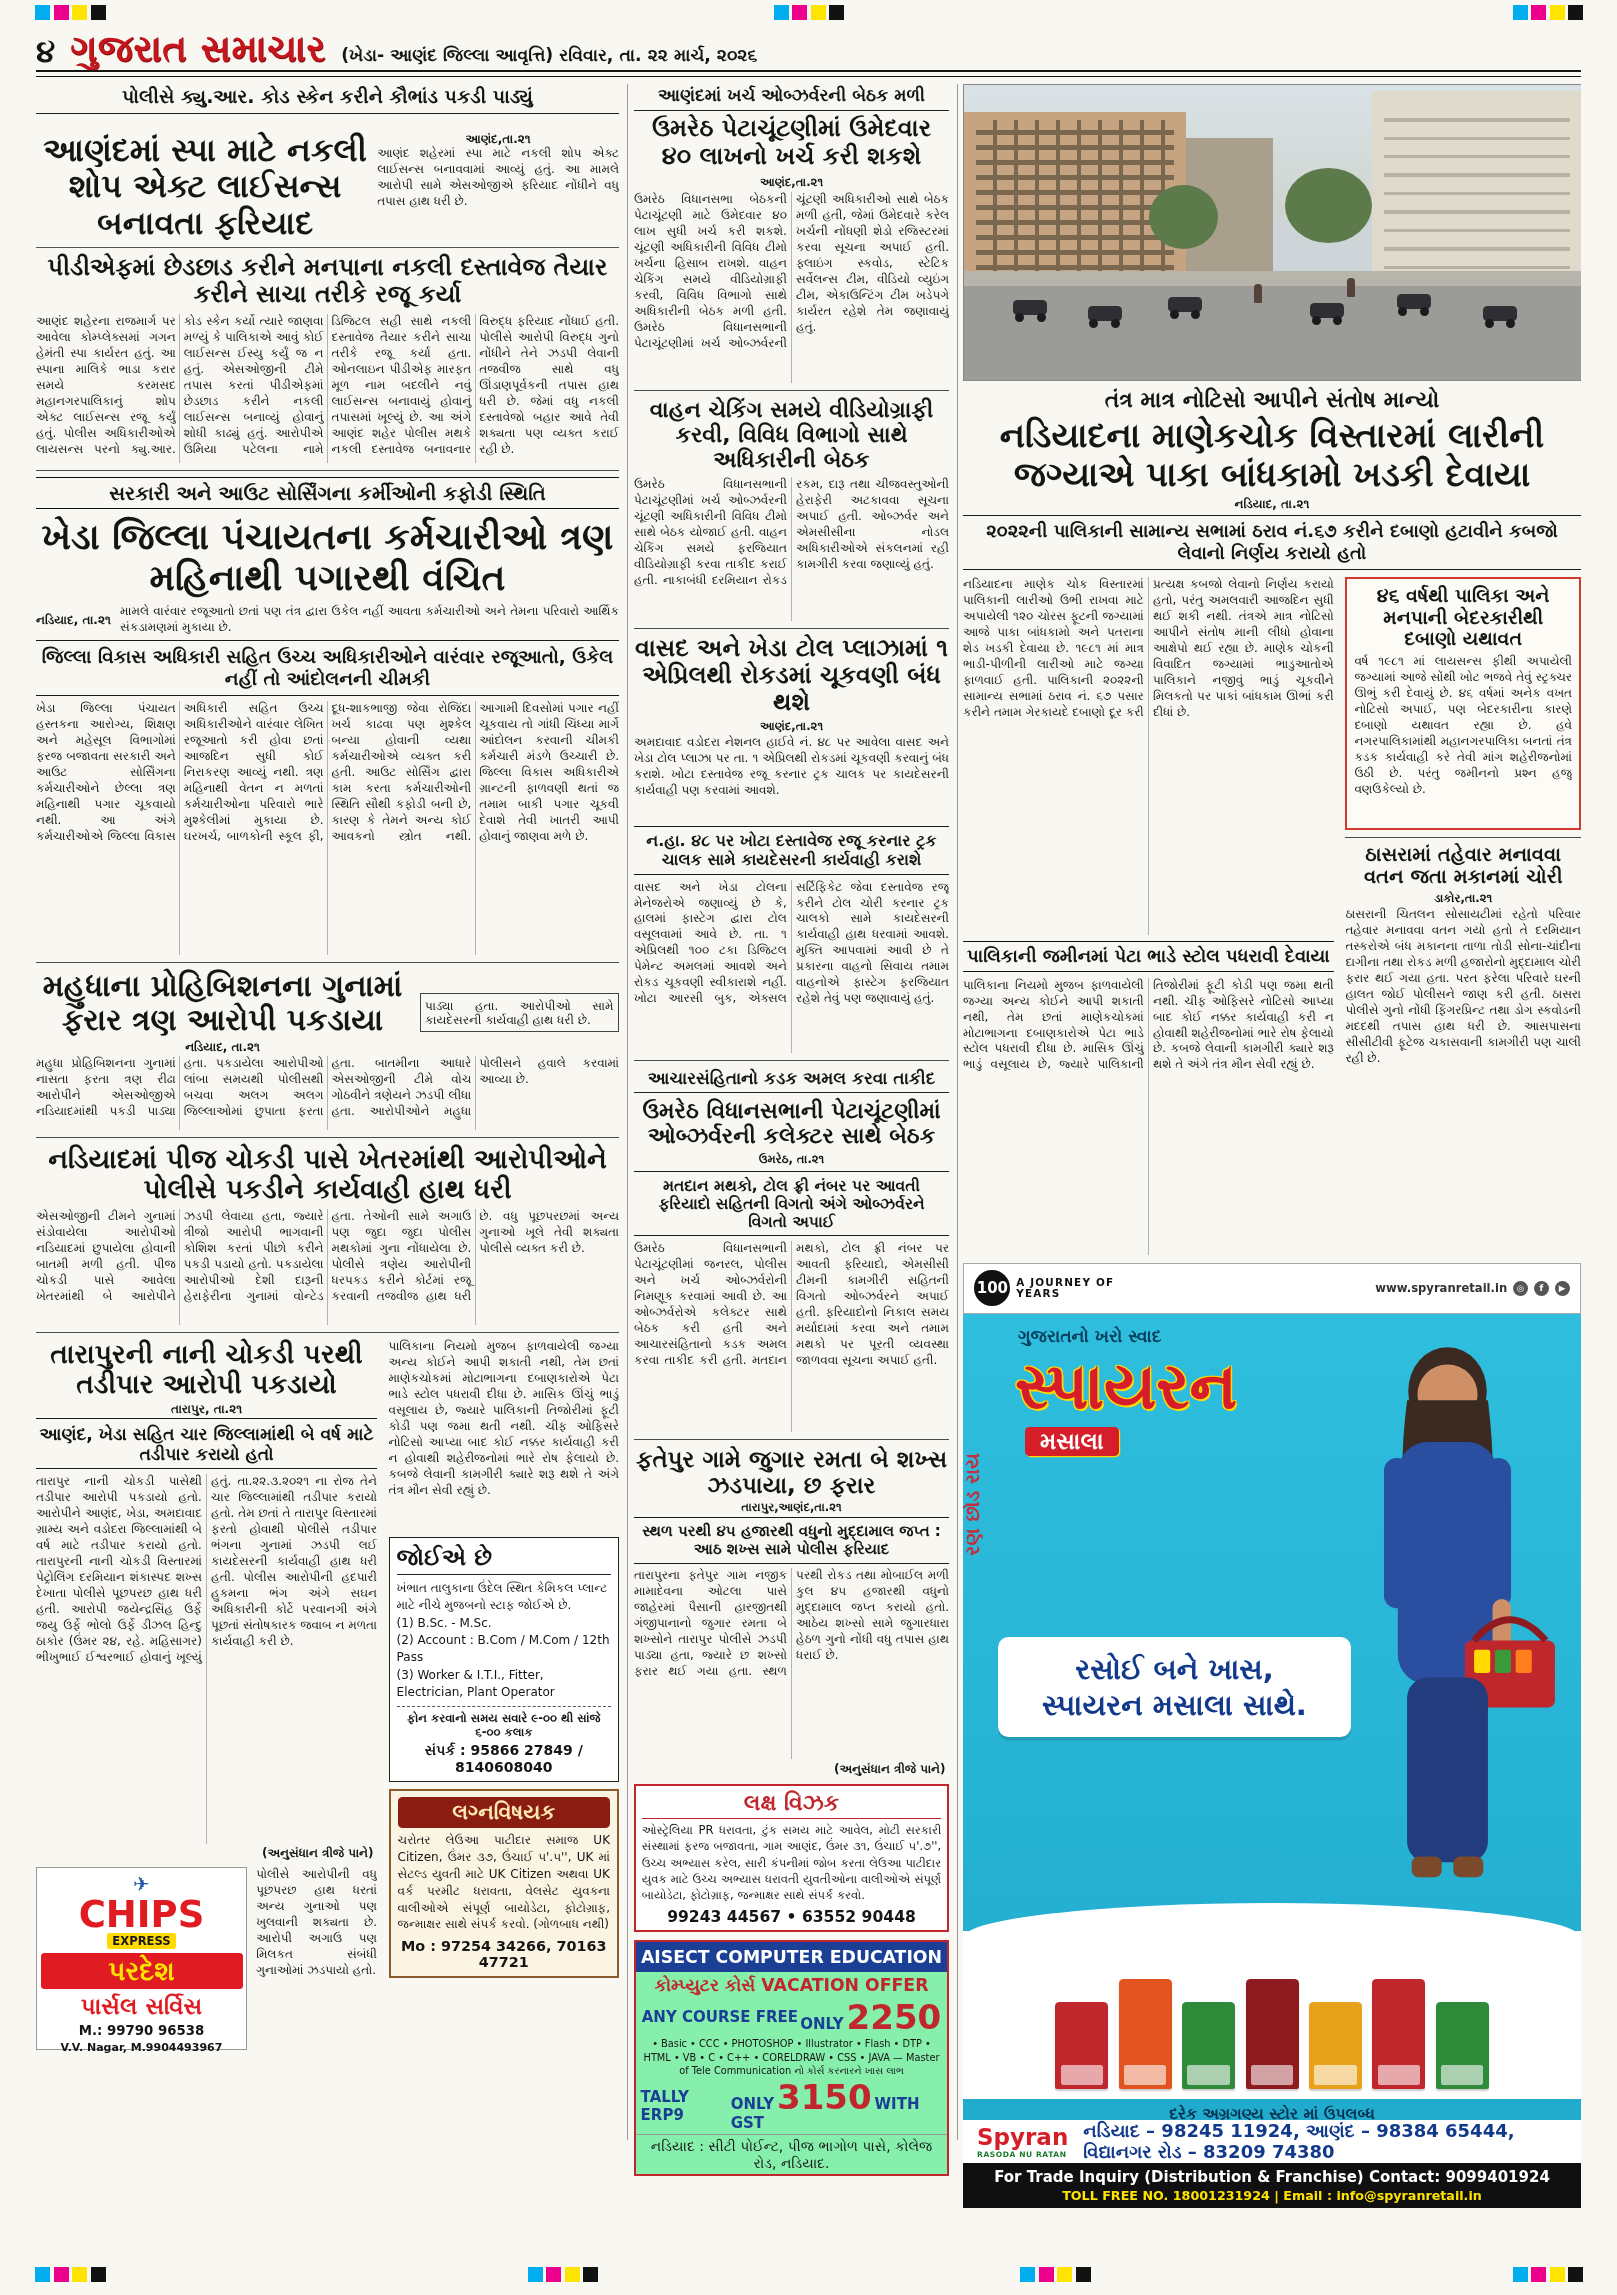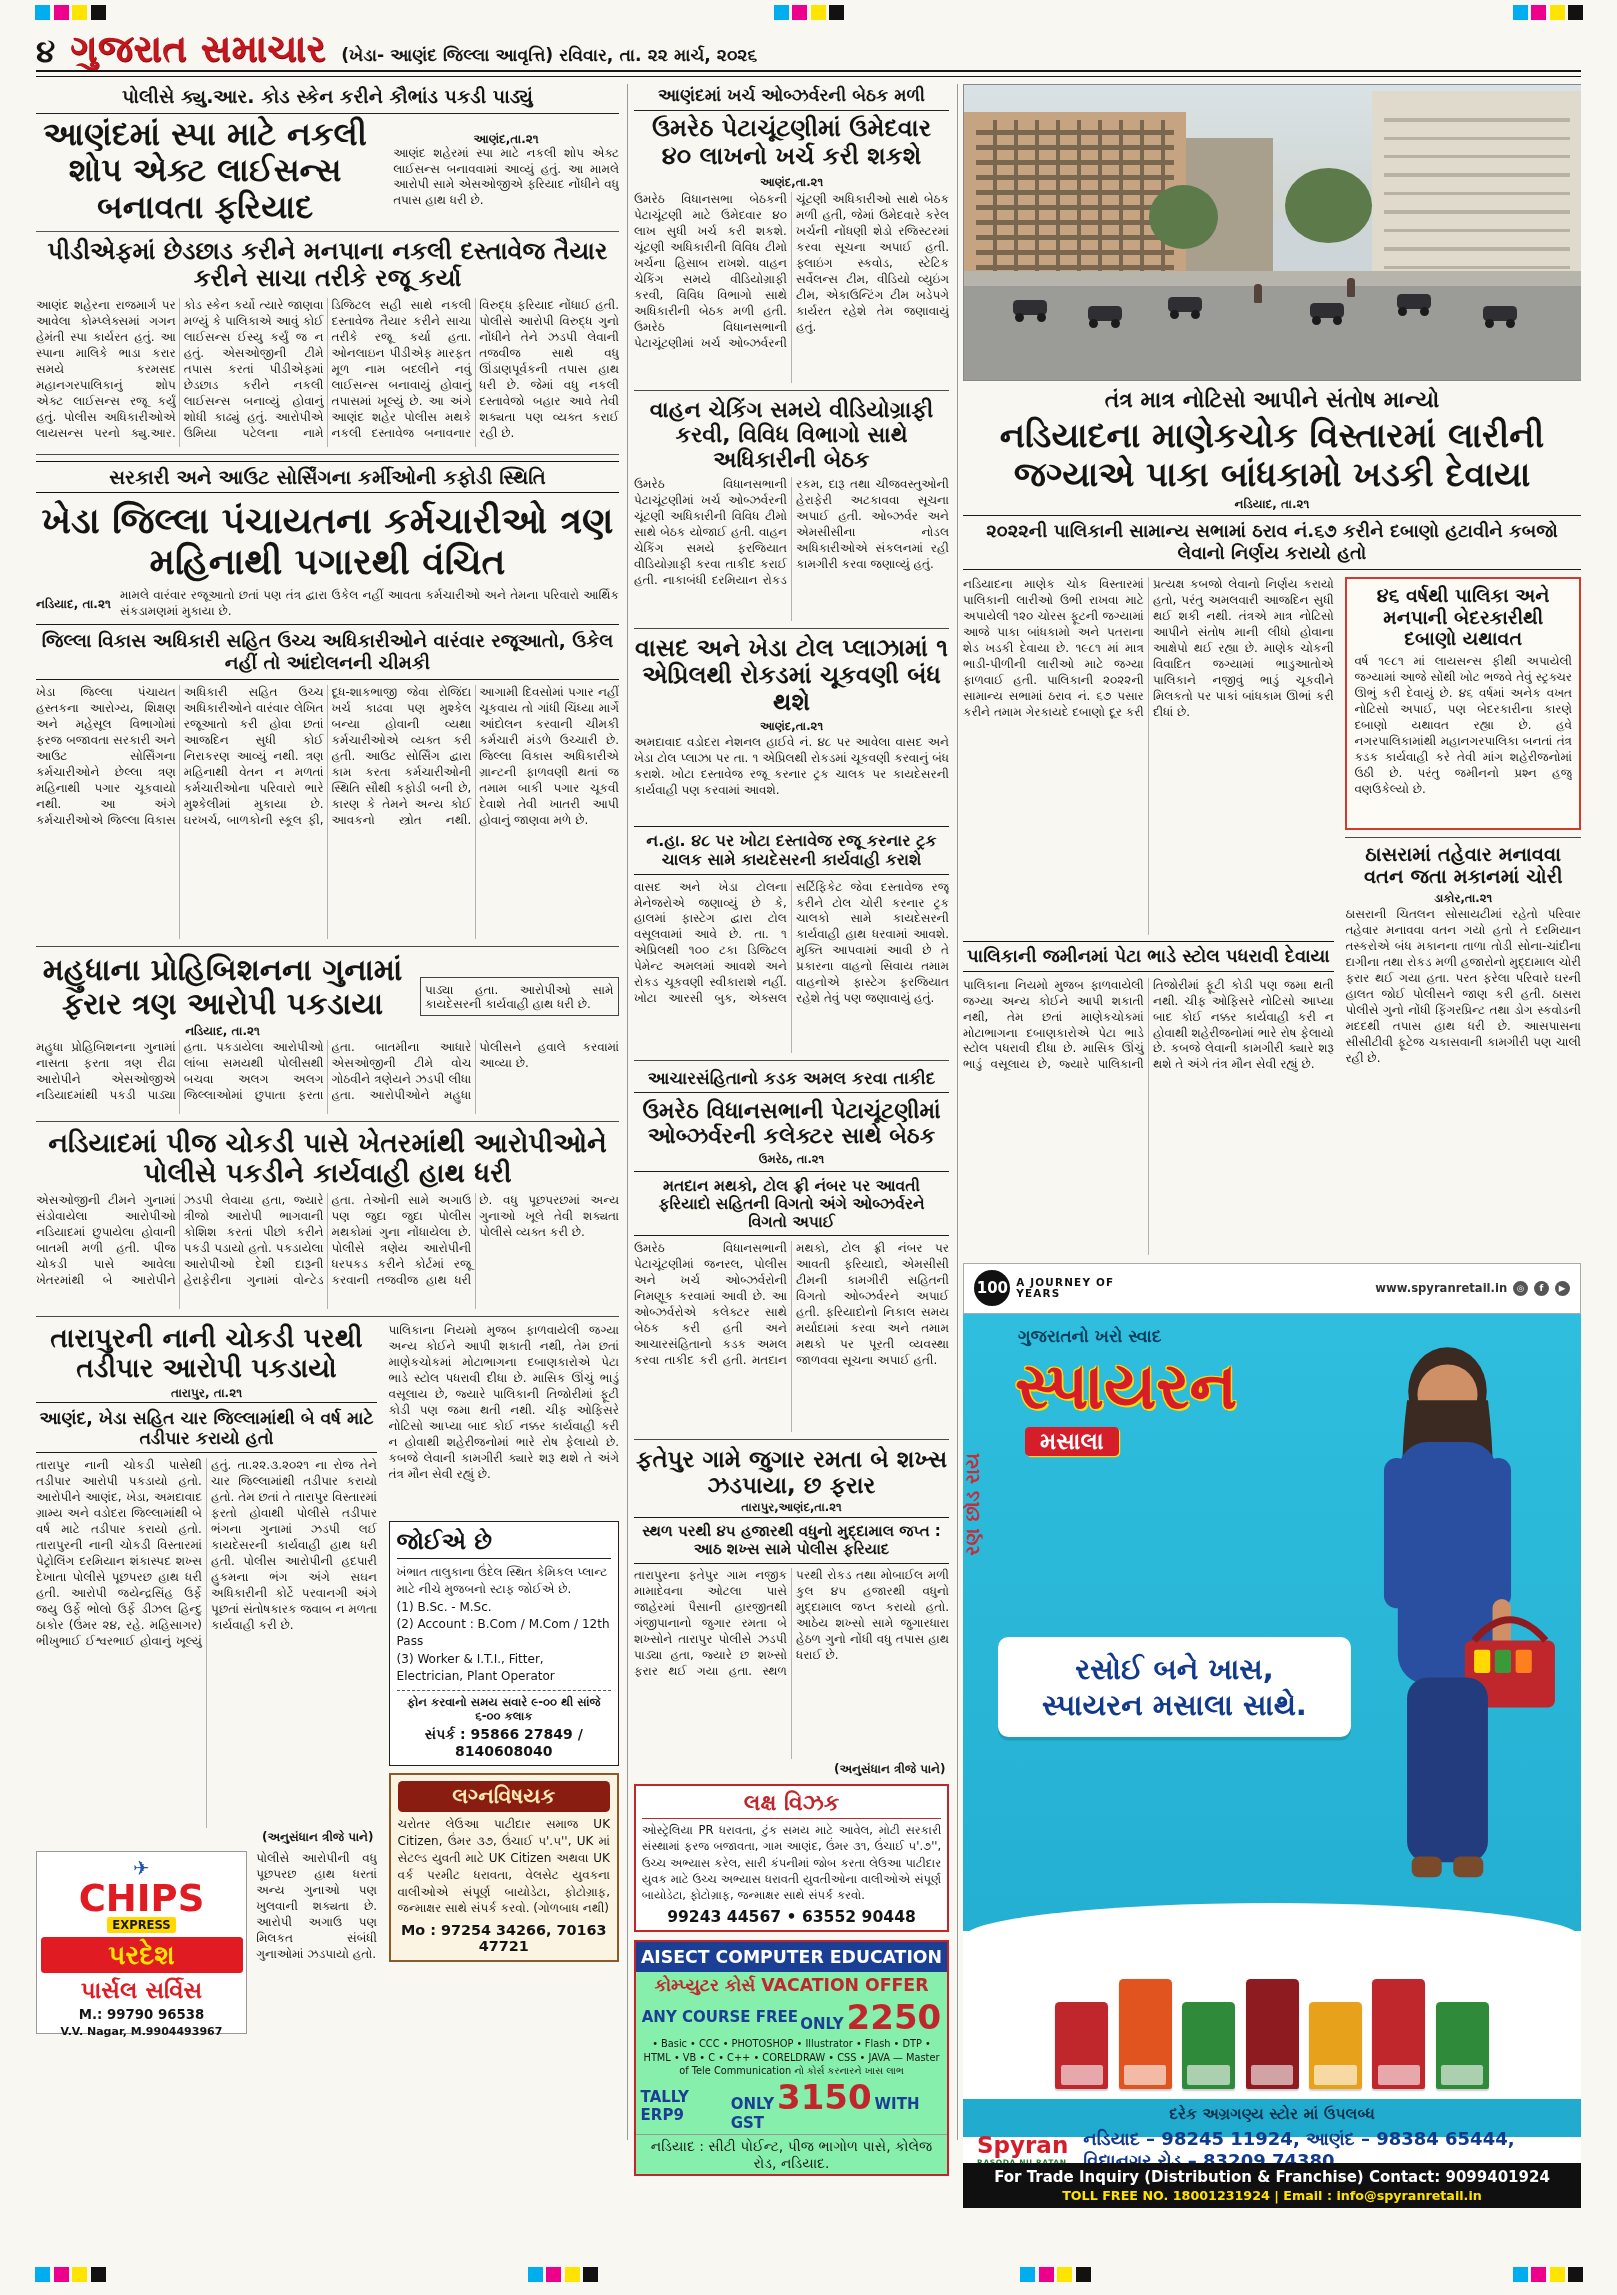--- a/index.html
+++ b/index.html
@@ -98,21 +98,21 @@
   .sp-tagtop{position:absolute;left:55px;top:12.7px;color:#07405e;font-weight:800;font-size:17.3px;}
   .sp-card{position:absolute;left:35px;top:323px;width:323px;background:#fff;border-radius:10.4px;padding:14px 15px;box-shadow:0 3.5px 0 #0002;}
   .sp-card .tx{color:#123a8c;font-weight:800;font-size:29px;line-height:1.25;text-align:center;}
   .sp-woman{position:absolute;right:11.6px;top:17.3px;}
   .sp-steps{position:absolute;left:0;bottom:270px;width:100%;height:35px;background:#fff;border-radius:50% 50% 0 0/100% 100% 0 0;}
   .sp-shelf{position:absolute;left:0;bottom:109px;width:100%;height:168px;background:#fff;display:flex;align-items:flex-end;justify-content:center;gap:10.4px;padding-bottom:9.2px;box-sizing:border-box;}
   .pkt{width:53px;height:87px;border-radius:4.6px 4.6px 2.3px 2.3px;position:relative;box-shadow:0 1.2px 1.7px #0003;}
   .pkt::after{content:"";position:absolute;left:10%;bottom:4.6px;width:80%;height:19.6px;background:#fff9;border-radius:2.3px;}
   .pkt.tall{height:110px;}
   .sp-avail{position:absolute;left:0;bottom:85px;width:100%;text-align:center;color:#07304e;font-weight:800;font-size:15.6px;}
-  .sp-contact{position:absolute;left:0;bottom:45px;width:100%;height:26px;background:#fff;display:flex;align-items:center;gap:15px;padding:0 14px;box-sizing:border-box;}
+  .sp-contact{position:absolute;left:0;bottom:45px;width:100%;height:43px;background:#fff;display:flex;align-items:center;gap:15px;padding:0 14px;box-sizing:border-box;}
   .sp-logo{color:#d61e2a;font-weight:800;font-size:23px;}
   .sp-logo small{display:block;color:#1a7a2a;font-size:7.5px;font-weight:700;letter-spacing:0.6px;}
   .sp-phones{color:#123a8c;font-weight:800;font-size:18px;line-height:1.2;}
   .sp-black{position:absolute;left:0;bottom:0;width:100%;height:45px;background:#101010;color:#fff;display:flex;flex-direction:column;align-items:center;justify-content:center;gap:2.3px;}
   .sp-black .l1{font-weight:800;font-size:15px;}
   .sp-black .l2{font-size:12.7px;color:#ffe400;font-weight:700;}
 </style>
 </head>
 <body>
 
@@ -147,21 +147,21 @@
   <div class="rule2a"></div>
   <div class="rule2b"></div>
 
   <div class="vdiv" style="left:627px"></div>
   <div class="vdiv" style="left:957px"></div>
 
   <section class="colL">
 
     <article>
       <div class="kick">પોલીસે ક્યુ.આર. કોડ સ્કેન કરીને કૌભાંડ પકડી પાડ્યું</div>
-      <div style="display:flex;gap:19px;border-top:1.2px solid #222;padding-top:2px;align-items:center;">
+      <div style="display:flex;gap:3px;border-top:1.2px solid #222;padding-top:18px;">
         <div class="hl" style="flex:0 0 58%;font-size:32px;">આણંદમાં સ્પા માટે નકલી શોપ એક્ટ લાઈસન્સ બનાવતા ફરિયાદ</div>
         <div style="flex:1;">
           <div class="dl" style="text-align:center;font-size:12px;">આણંદ,તા.૨૧</div>
           <div class="bt">આણંદ શહેરમાં સ્પા માટે નકલી શોપ એક્ટ લાઈસન્સ બનાવવામાં આવ્યું હતું. આ મામલે આરોપી સામે એસઓજીએ ફરિયાદ નોંધીને વધુ તપાસ હાથ ધરી છે.</div>
         </div>
       </div>
       <div class="hl" style="font-size:24px;padding:5.8px 0;border-top:0.6px solid #555;margin-top:5.8px;">પીડીએફમાં છેડછાડ કરીને મનપાના નકલી દસ્તાવેજ તૈયાર કરીને સાચા તરીકે રજૂ કર્યા</div>
       <div class="bt cols4 clip" style="height:149px;">આણંદ શહેરના રાજમાર્ગ પર આવેલા કોમ્પ્લેક્સમાં ગગન હેમંતી સ્પા કાર્યરત હતું. આ સ્પાના માલિકે ભાડા કરાર સમયે કરમસદ મહાનગરપાલિકાનું શોપ એક્ટ લાઈસન્સ રજૂ કર્યું હતું. પોલીસ અધિકારીઓએ લાયસન્સ પરનો ક્યુ.આર. કોડ સ્કેન કર્યો ત્યારે જાણવા મળ્યું કે પાલિકાએ આવું કોઈ લાઈસન્સ ઈસ્યુ કર્યું જ ન હતું. એસઓજીની ટીમે તપાસ કરતાં પીડીએફમાં છેડછાડ કરીને નકલી લાઈસન્સ બનાવ્યું હોવાનું શોધી કાઢ્યું હતું. આરોપીએ ઉમિયા પટેલના નામે ડિજિટલ સહી સાથે નકલી દસ્તાવેજ તૈયાર કરીને સાચા તરીકે રજૂ કર્યા હતા. ઓનલાઇન પીડીએફ મારફત મૂળ નામ બદલીને નવું લાઈસન્સ બનાવાયું હોવાનું તપાસમાં ખૂલ્યું છે. આ અંગે આણંદ શહેર પોલીસ મથકે નકલી દસ્તાવેજ બનાવનાર વિરુદ્ધ ફરિયાદ નોંધાઈ હતી. પોલીસે આરોપી વિરુદ્ધ ગુનો નોંધીને તેને ઝડપી લેવાની તજવીજ સાથે વધુ ઊંડાણપૂર્વકની તપાસ હાથ ધરી છે. જેમાં વધુ નકલી દસ્તાવેજો બહાર આવે તેવી શક્યતા પણ વ્યક્ત કરાઈ રહી છે.</div>
     </article>
 

